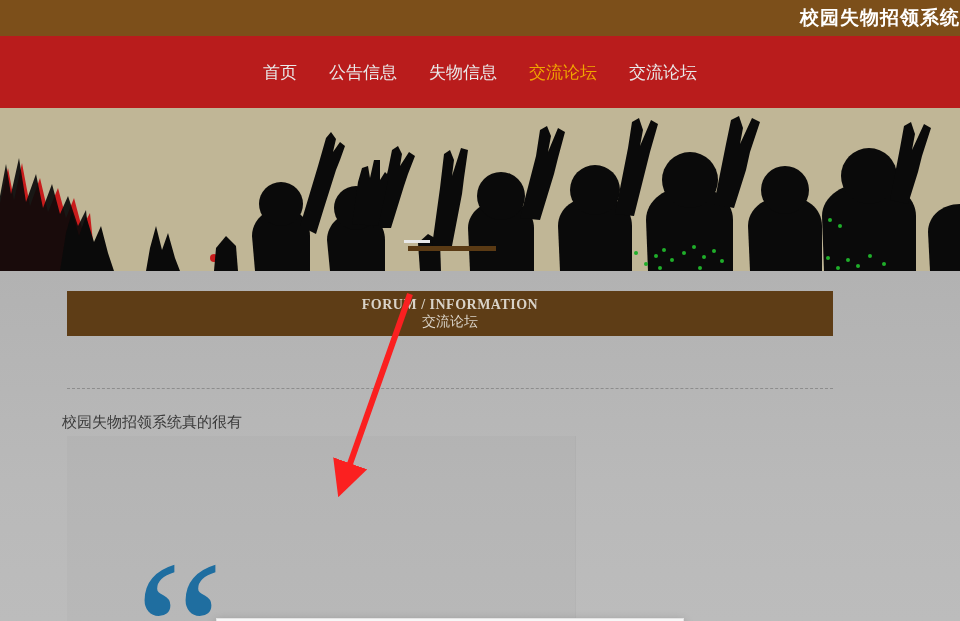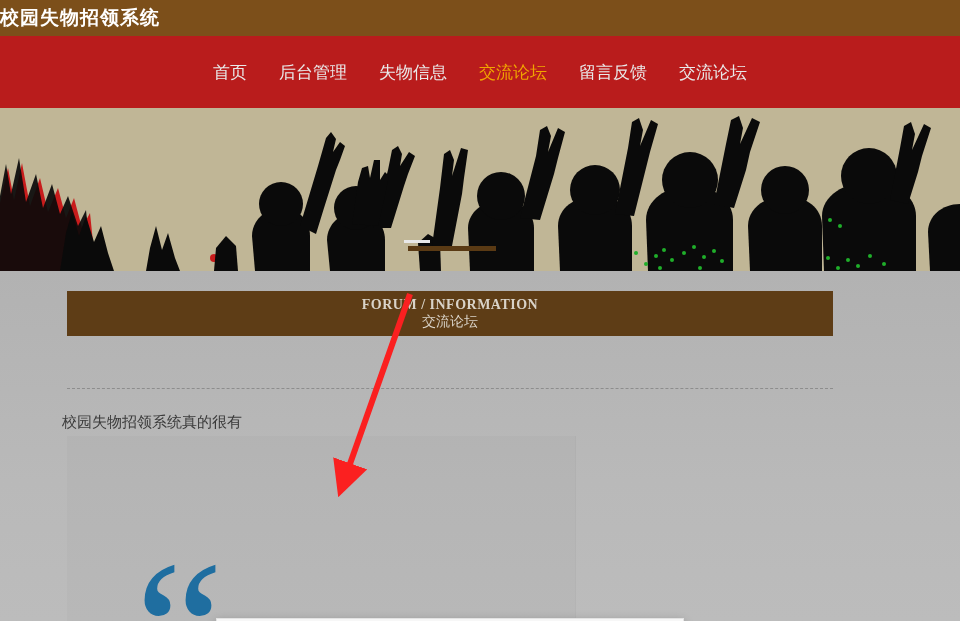--- a/index.html
+++ b/index.html
@@ -19,21 +19,21 @@
     overflow: hidden;
     background: #ffffff;
   }
 
   
   .title-bar {
     height: 36px;
     background: #7c4f1a;
     display: flex;
     align-items: center;
-    justify-content: flex-start;
+    justify-content: flex-end;
   }
   .title-bar .site-title {
     color: #ffffff;
     font-size: 19px;
     font-weight: bold;
     letter-spacing: 1px;
   }
 
   
   .nav-bar {
@@ -194,24 +194,23 @@
 
 <div id="page">
 
   <div class="title-bar">
     <span class="site-title">校园失物招领系统</span>
   </div>
 
   <nav class="nav-bar">
     <ul class="nav-list">
       <li class="nav-item">首页</li>
-      <li class="nav-item">后台管理</li>
+      <li class="nav-item">公告信息</li>
       <li class="nav-item">失物信息</li>
       <li class="nav-item active">交流论坛</li>
-      <li class="nav-item">留言反馈</li>
       <li class="nav-item">交流论坛</li>
     </ul>
   </nav>
 
   <div class="banner">
     <svg viewBox="0 0 960 163" preserveAspectRatio="none">
       <rect x="0" y="0" width="960" height="163" fill="#c0b696"></rect>
 
       <g fill="#c81c1c">
         <path d="M0 95 L8 60 L14 92 L22 55 L30 98 L40 70 L48 104 L58 80 L66 110 L74 90 L82 120 L90 105 L96 163 L0 163 Z"></path>

